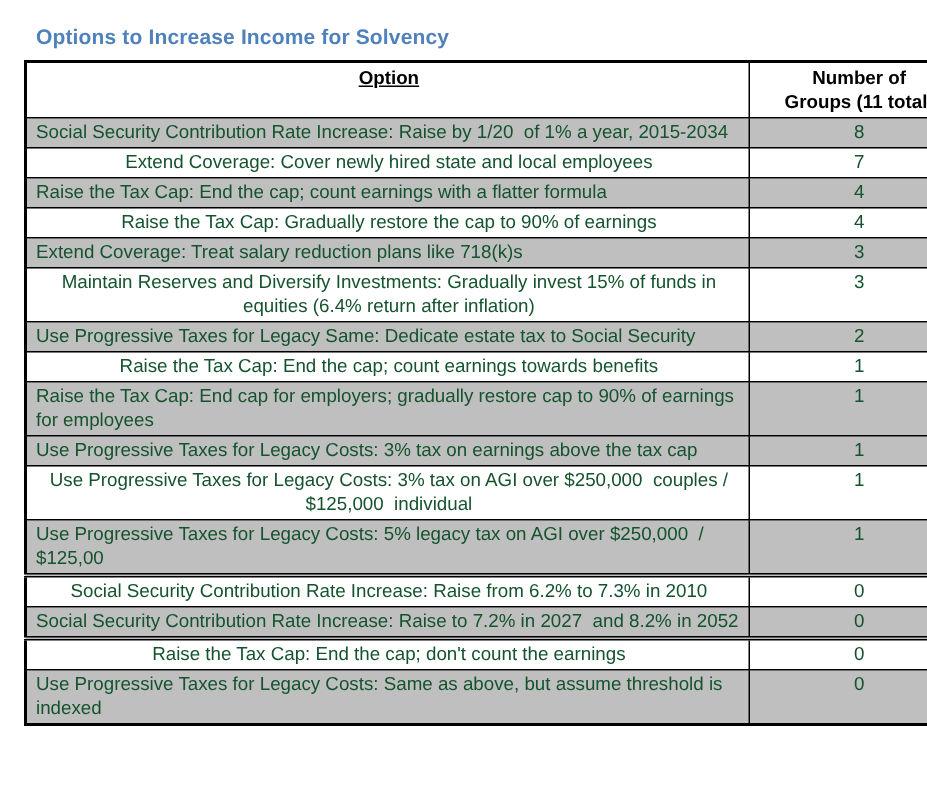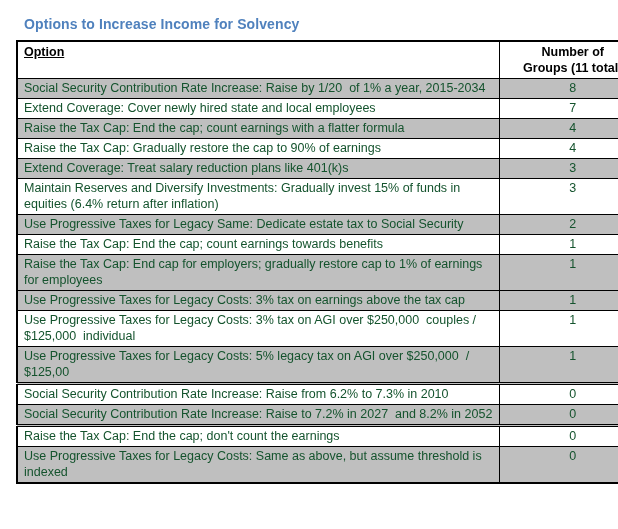--- a/index.html
+++ b/index.html
@@ -31,42 +31,42 @@
   }
   th, td {
     border: 1px solid #000;
     font-size: 12.5px;
     line-height: 16px;
     color: #14532d;
     vertical-align: top;
   }
   th { font-weight: bold; color: #000; }
   th.col-option {
-    text-align: left;
+    text-align: center;
     padding: 2px 4px 2px 6px;
     width: 482px;
     text-decoration: underline;
   }
   th.col-groups {
     text-align: center;
     padding: 2px 3px;
     width: 148px;
     white-space: pre-line;
   }
   td.option-cell {
     text-align: left;
     padding: 1px 4px 2px 6px;
     white-space: pre-wrap;
   }
   td.groups-cell {
     text-align: center;
     padding: 1px 3px 2px 3px;
   }
   tr.shaded td { background: #BFBFBF; }
-  tr.plain td { background: #FFFFFF; }
+  tr.plain td { background: #FFFFFF; text-align: center; }
   tr.thick-top td { border-top: 3px double #000; }
 </style>
 </head>
 <body>
 
 <div class="page">
   <h1 class="title">Options to Increase Income for Solvency</h1>
   <table class="options-table">
     <thead>
       <tr>
@@ -86,37 +86,37 @@
         </tr>
         <tr class="shaded">
           <td class="option-cell">Raise the Tax Cap: End the cap; count earnings with a flatter formula</td>
           <td class="groups-cell">4</td>
         </tr>
         <tr class="plain">
           <td class="option-cell">Raise the Tax Cap: Gradually restore the cap to 90% of earnings</td>
           <td class="groups-cell">4</td>
         </tr>
         <tr class="shaded">
-          <td class="option-cell">Extend Coverage: Treat salary reduction plans like 401(k)s</td>
+          <td class="option-cell">Extend Coverage: Treat salary reduction plans like 718(k)s</td>
           <td class="groups-cell">3</td>
         </tr>
         <tr class="plain">
           <td class="option-cell">Maintain Reserves and Diversify Investments: Gradually invest 15% of funds in equities (6.4% return after inflation)</td>
           <td class="groups-cell">3</td>
         </tr>
         <tr class="shaded">
           <td class="option-cell">Use Progressive Taxes for Legacy Same: Dedicate estate tax to Social Security</td>
           <td class="groups-cell">2</td>
         </tr>
         <tr class="plain">
           <td class="option-cell">Raise the Tax Cap: End the cap; count earnings towards benefits</td>
           <td class="groups-cell">1</td>
         </tr>
         <tr class="shaded">
-          <td class="option-cell">Raise the Tax Cap: End cap for employers; gradually restore cap to 1% of earnings for employees</td>
+          <td class="option-cell">Raise the Tax Cap: End cap for employers; gradually restore cap to 90% of earnings for employees</td>
           <td class="groups-cell">1</td>
         </tr>
         <tr class="shaded">
           <td class="option-cell">Use Progressive Taxes for Legacy Costs: 3% tax on earnings above the tax cap</td>
           <td class="groups-cell">1</td>
         </tr>
         <tr class="plain">
           <td class="option-cell">Use Progressive Taxes for Legacy Costs: 3% tax on AGI over $250,000  couples / $125,000  individual</td>
           <td class="groups-cell">1</td>
         </tr>

